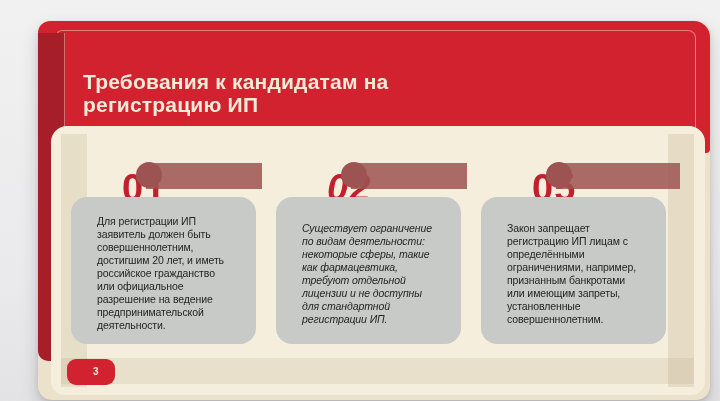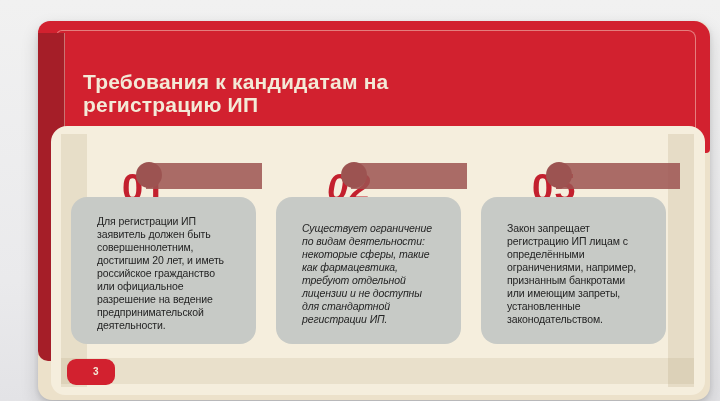--- a/index.html
+++ b/index.html
@@ -143,21 +143,21 @@
     <div class="info-card">
       <div class="info-card-text">Существует ограничение по видам деятельности: некоторые сферы, такие как фармацевтика, требуют отдельной лицензии и не доступны для стандартной регистрации ИП.</div>
     </div>
   </div>
 
   <div class="section section-3">
     <div class="section-number">05</div>
     <div class="connector-dot"></div>
     <div class="connector-line"></div>
     <div class="info-card">
-      <div class="info-card-text">Закон запрещает регистрацию ИП лицам с определёнными ограничениями, например, признанным банкротами или имеющим запреты, установленные законодательством.</div>
+      <div class="info-card-text">Закон запрещает регистрацию ИП лицам с определёнными ограничениями, например, признанным банкротами или имеющим запреты, установленные совершеннолетним.</div>
     </div>
   </div>
 
   <div class="page-number-badge">
     <span class="page-number">3</span>
   </div>
 
 </div>
 
 </body></html>

